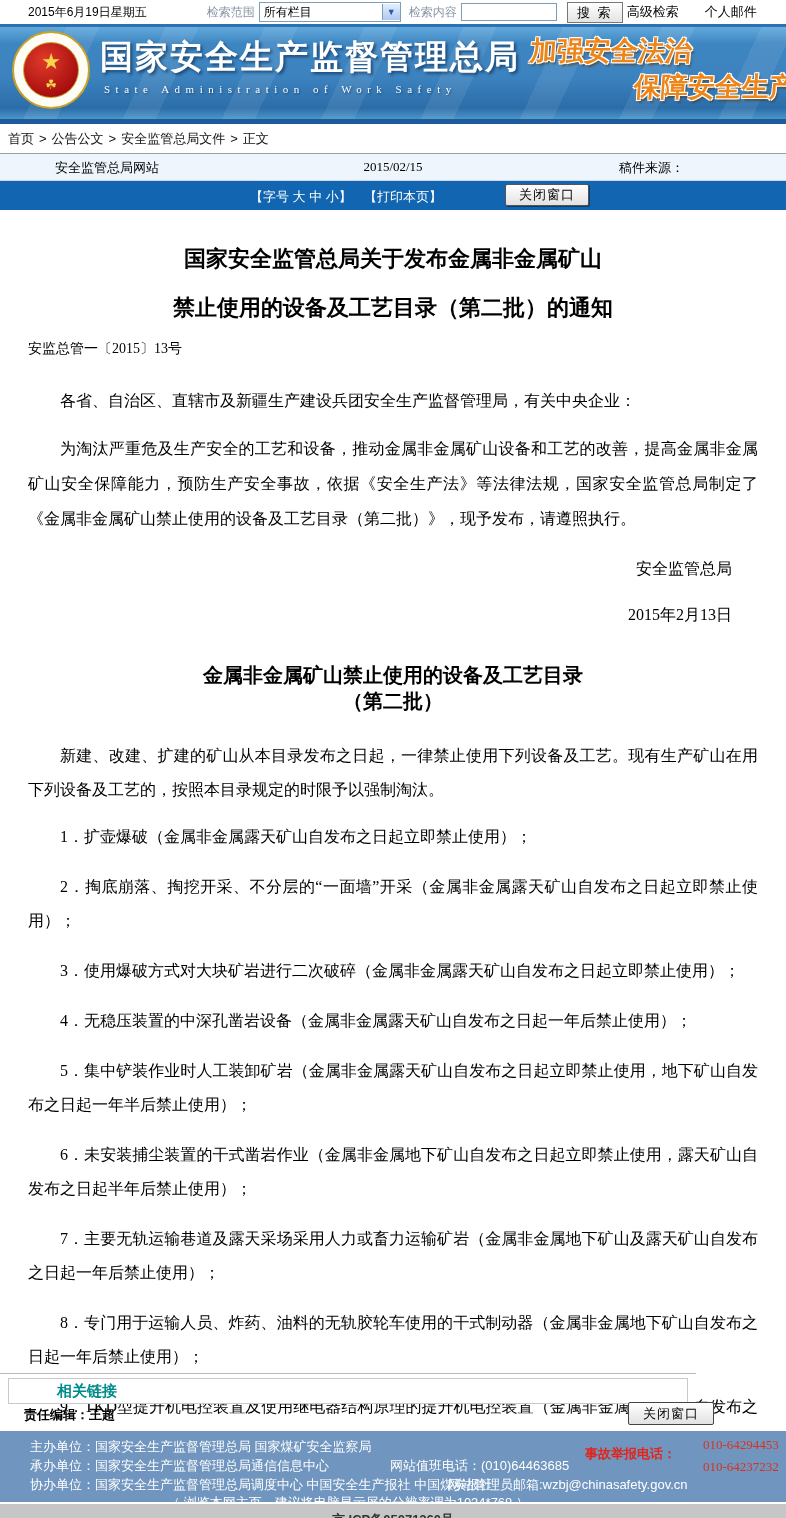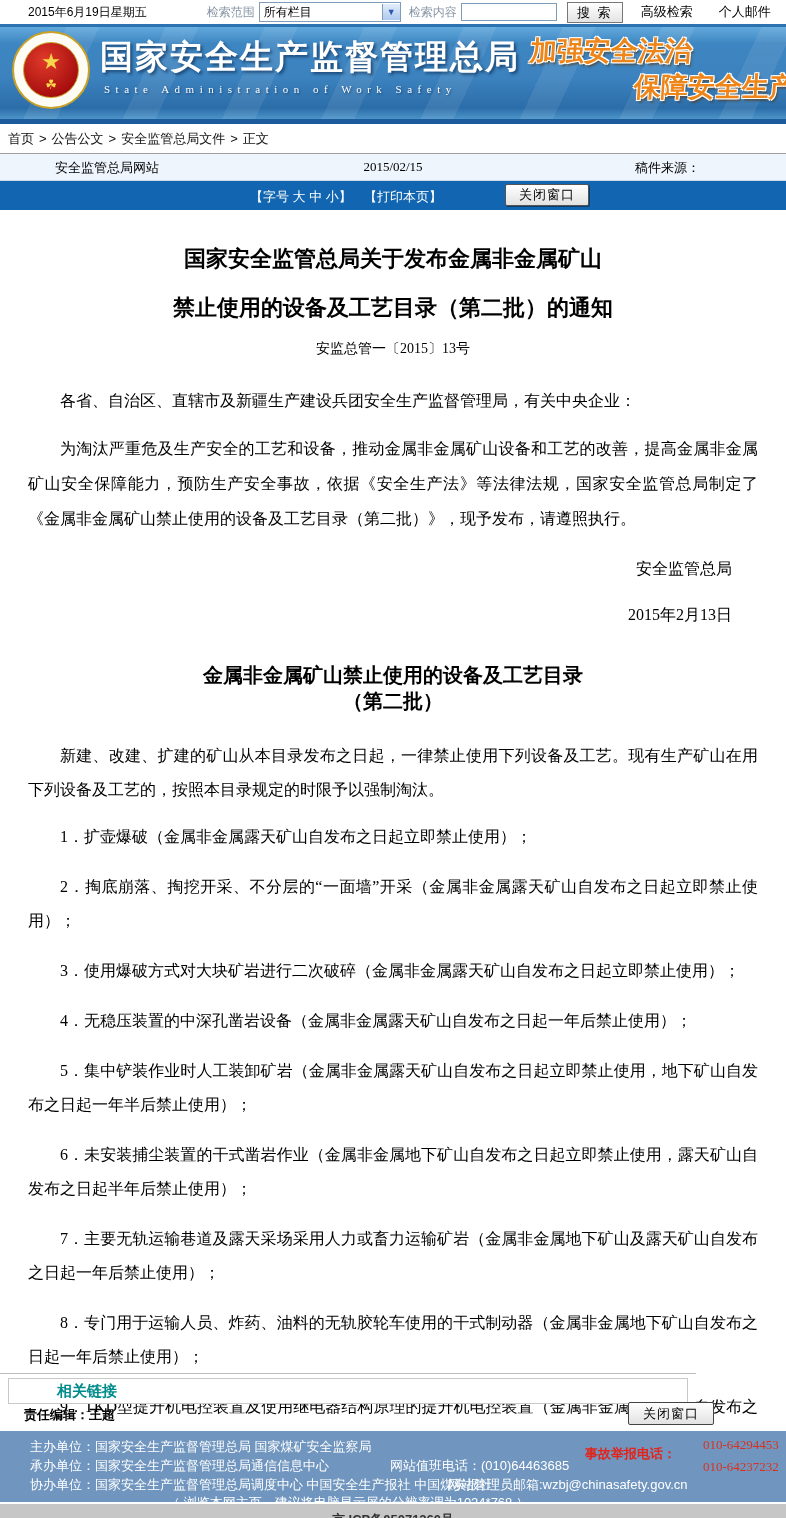--- a/index.html
+++ b/index.html
@@ -13,21 +13,21 @@
   .lbl-scope{margin-left:60px;}
   .select-box{margin-left:4px;width:140px;height:18px;border:1px solid #7F9DB9;background:#fff;
               display:flex;align-items:center;justify-content:space-between;font-size:12px;}
   .select-box .sel-val{padding-left:4px;color:#000;}
   .sel-arrow{width:17px;height:16px;background:linear-gradient(180deg,#E3EEFB,#AFC9EF);
              border-left:1px solid #7F9DB9;color:#2A55B0;font-size:9px;display:flex;align-items:center;justify-content:center;}
   .lbl-content{margin-left:8px;}
   .search-input{margin-left:4px;width:90px;height:16px;border:1px solid #7F9DB9;font-size:12px;padding:0 2px;}
   .btn-search{margin-left:10px;width:56px;height:21px;background:linear-gradient(180deg,#fff,#e3e3e3);
               border:1px solid #777;font-size:13px;letter-spacing:2px;cursor:pointer;}
-  .toplink{margin-left:18px;color:#000;text-decoration:none;font-size:13px;}
+  .toplink{margin-left:4px;color:#000;text-decoration:none;font-size:13px;}
   .toplink.mail{margin-left:26px;}
 
   
   .banner{position:relative;height:92px;
           background:linear-gradient(180deg,#61A9DC 0%,#3E86C1 18%,#3B82BE 55%,#2B6DA9 88%,#4C94C8 100%);
           border-top:3px solid #2C72B0;border-bottom:5px solid #1D5C9C;}
   .banner::before{content:"";position:absolute;inset:0;
           background:repeating-linear-gradient(115deg,rgba(255,255,255,0) 0 60px,rgba(255,255,255,.08) 60px 90px);}
   .emblem{position:absolute;left:12px;top:4px;width:78px;height:78px;border-radius:50%;
           background:#fdfdf5;border:2px solid #C9A227;box-sizing:border-box;}
@@ -47,35 +47,35 @@
   
   .breadcrumb{height:29px;display:flex;align-items:center;font-size:13px;color:#111;
               border-bottom:1px solid #9e9e9e;padding-left:8px;}
   .breadcrumb a{color:#111;text-decoration:none;}
   .breadcrumb .sep{margin:0 5px;color:#111;}
 
   
   .infobar{position:relative;height:26px;background:#EEF5FD;border-bottom:1px solid #cfd8e4;font-size:13px;color:#000;}
   .infobar .src-site{position:absolute;left:55px;top:5px;}
   .infobar .pub-date{position:absolute;left:0;right:0;top:5px;text-align:center;font-family:"Liberation Serif",serif;}
-  .infobar .src-label{position:absolute;right:86px;top:5px;}
+  .infobar .src-label{position:absolute;right:102px;top:5px;}
 
   
   .toolbar{position:relative;height:29px;background:#1266B1;color:#fff;font-size:13px;}
   .tb-item{position:absolute;top:7px;white-space:nowrap;}
   .tb-font{left:250px;}
   .tb-print{left:364px;}
   .btn-close{position:absolute;left:505px;top:3px;width:84px;height:22px;background:linear-gradient(180deg,#fff,#e2e2e2);
              border:1px solid #555;border-radius:2px;box-shadow:1px 1px 0 #0a3c6e;font-size:13px;letter-spacing:1px;cursor:pointer;}
 
   
   .article{padding:16px 28px 0;font-family:"Liberation Serif","DejaVu Serif",serif;font-size:16px;color:#000;}
   .art-title{text-align:center;font-size:22px;font-weight:bold;line-height:30px;margin-top:18px;}
   .art-title2{text-align:center;font-size:22px;font-weight:bold;line-height:30px;margin-top:19px;}
-  .doc-number{text-align:center;font-size:14px;margin-top:17px;}
+  .doc-number{font-size:14px;margin-top:17px;}
   .para{line-height:35px;margin:0;text-align:justify;}
   .salutation{margin-top:25px;text-indent:2em;}
   .body-para{margin-top:13px;text-indent:2em;}
   .sign-name{text-align:right;padding-right:26px;margin-top:23px;line-height:20px;}
   .sign-date{text-align:right;padding-right:26px;margin-top:26px;line-height:20px;font-family:"Liberation Serif",serif;}
   .catalog-title{text-align:center;font-size:20px;font-weight:bold;margin-top:37px;line-height:26px;}
   .catalog-sub{text-align:center;font-size:20px;font-weight:bold;line-height:26px;}
   .catalog-intro{margin-top:25px;text-indent:2em;line-height:34px;}
   .item{text-indent:2em;line-height:34px;margin-top:13px;text-align:justify;}
 

